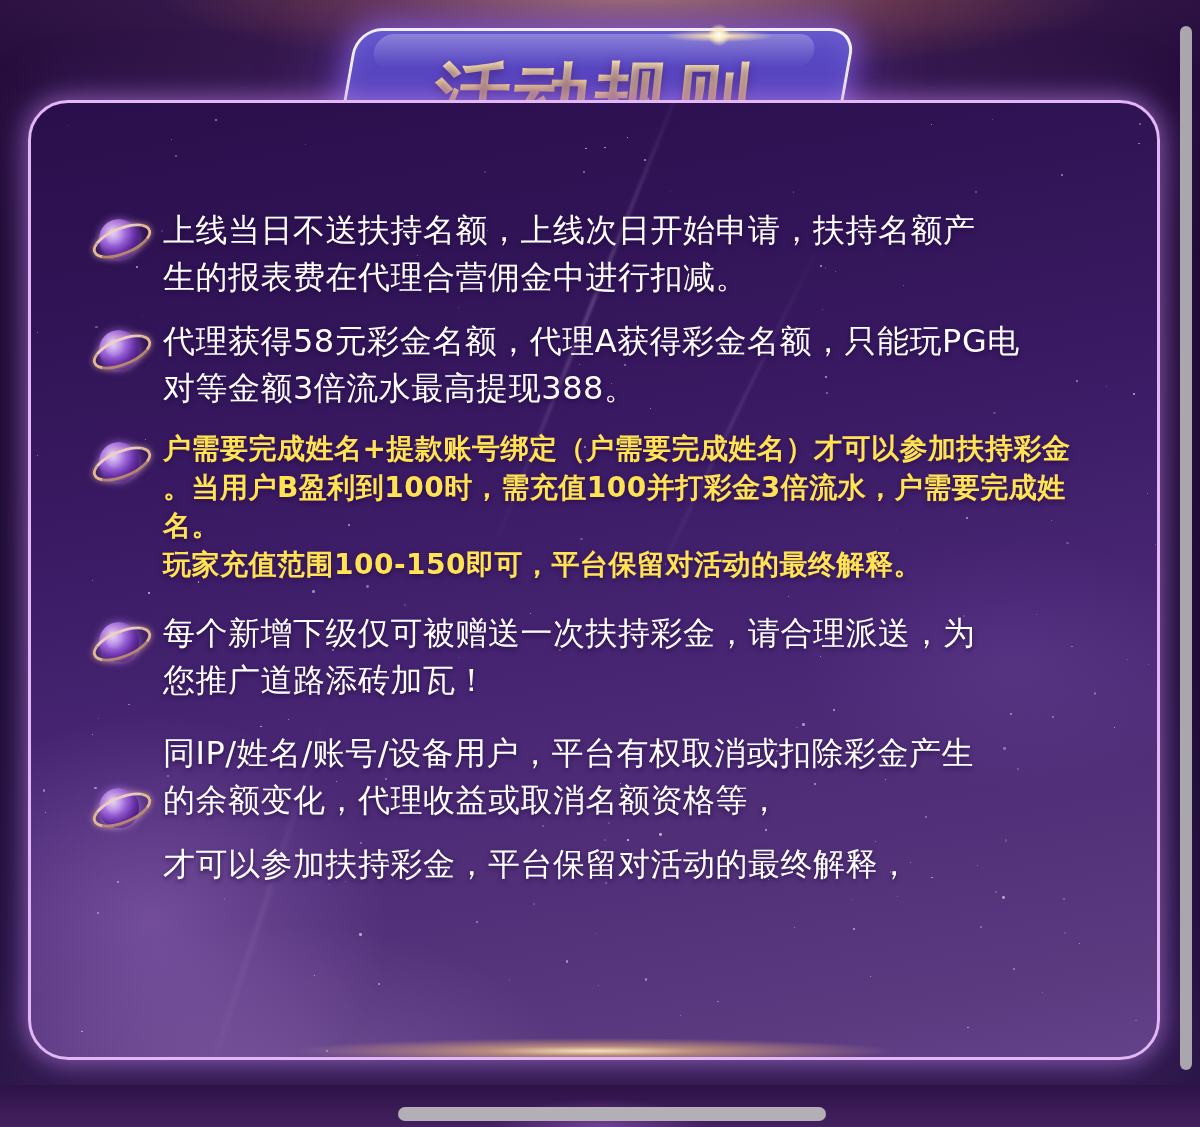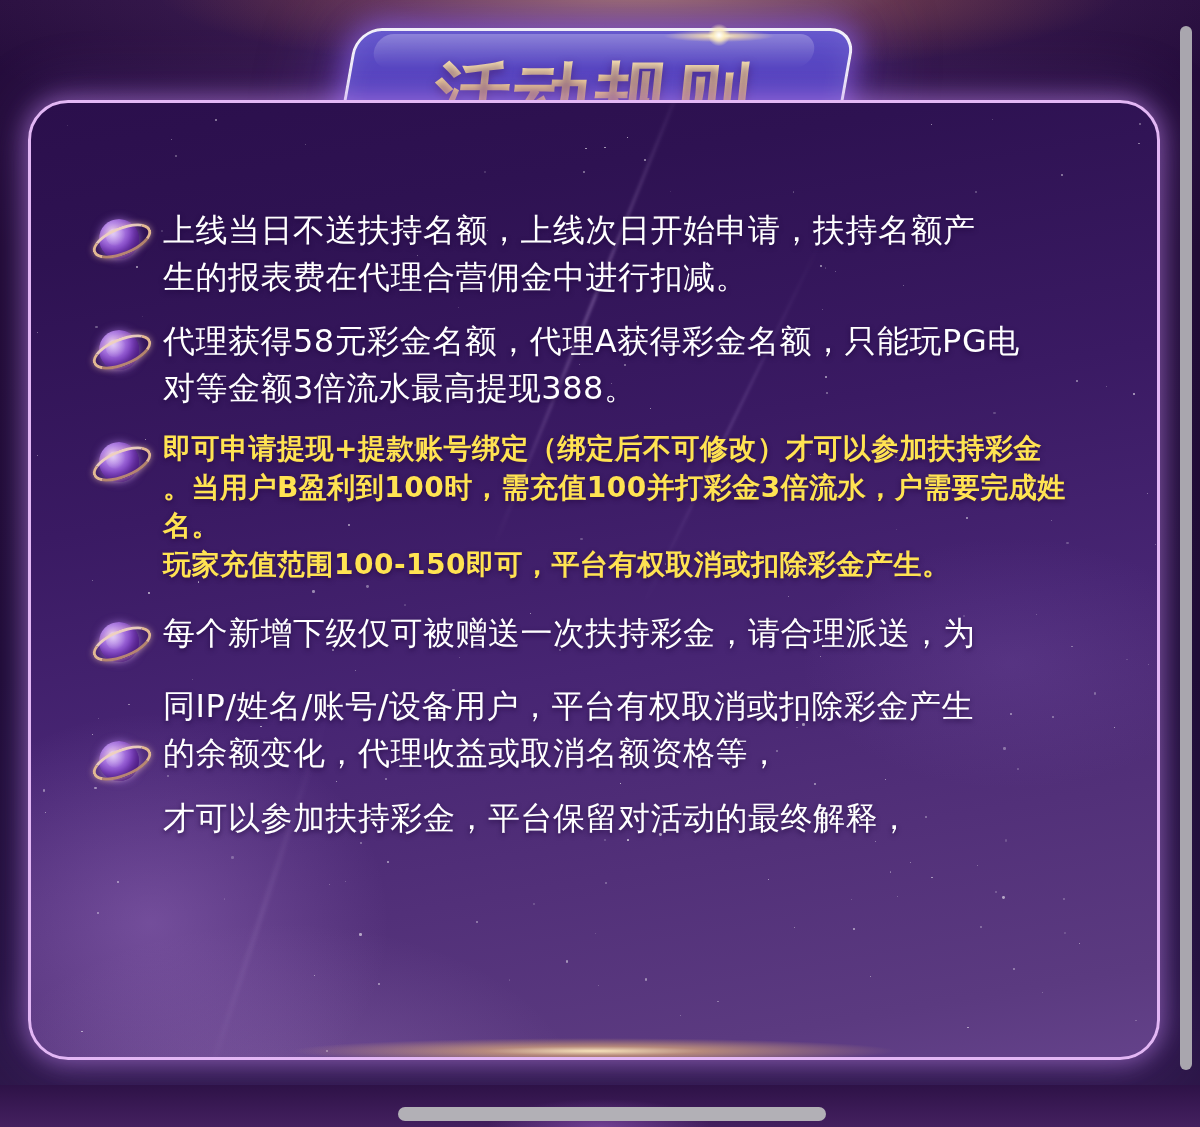--- a/index.html
+++ b/index.html
@@ -380,33 +380,34 @@
           <div>对等金额3倍流水最高提现388。</div>
         </div>
       </div>
 
       <div class="rule gap-lg">
         <div class="rule-icon">
           <div class="planet"></div>
             <div class="ring"></div>
         </div>
         <div class="rule-text gold">
-          <div>即可申请提现+提款账号绑定（绑定后不可修改）才可以参加扶持彩金</div>
+          <div>户需要完成姓名+提款账号绑定（户需要完成姓名）才可以参加扶持彩金</div>
           <div>。当用户B盈利到100时，需充值100并打彩金3倍流水，户需要完成姓名。</div>
-          <div>玩家充值范围100-150即可，平台有权取消或扣除彩金产生。</div>
+          <div>玩家充值范围100-150即可，平台保留对活动的最终解释。</div>
         </div>
       </div>
 
       <div class="rule gap-lg">
         <div class="rule-icon">
           <div class="planet"></div>
             <div class="ring"></div>
         </div>
         <div class="rule-text">
           <div>每个新增下级仅可被赠送一次扶持彩金，请合理派送，为</div>
+          <div>您推广道路添砖加瓦！</div>
         </div>
       </div>
 
       <div class="rule gap-md">
         <div class="rule-icon" style="top:52px">
           <div class="planet"></div>
             <div class="ring"></div>
         </div>
         <div class="rule-text">
           <div>同IP/姓名/账号/设备用户，平台有权取消或扣除彩金产生</div>

